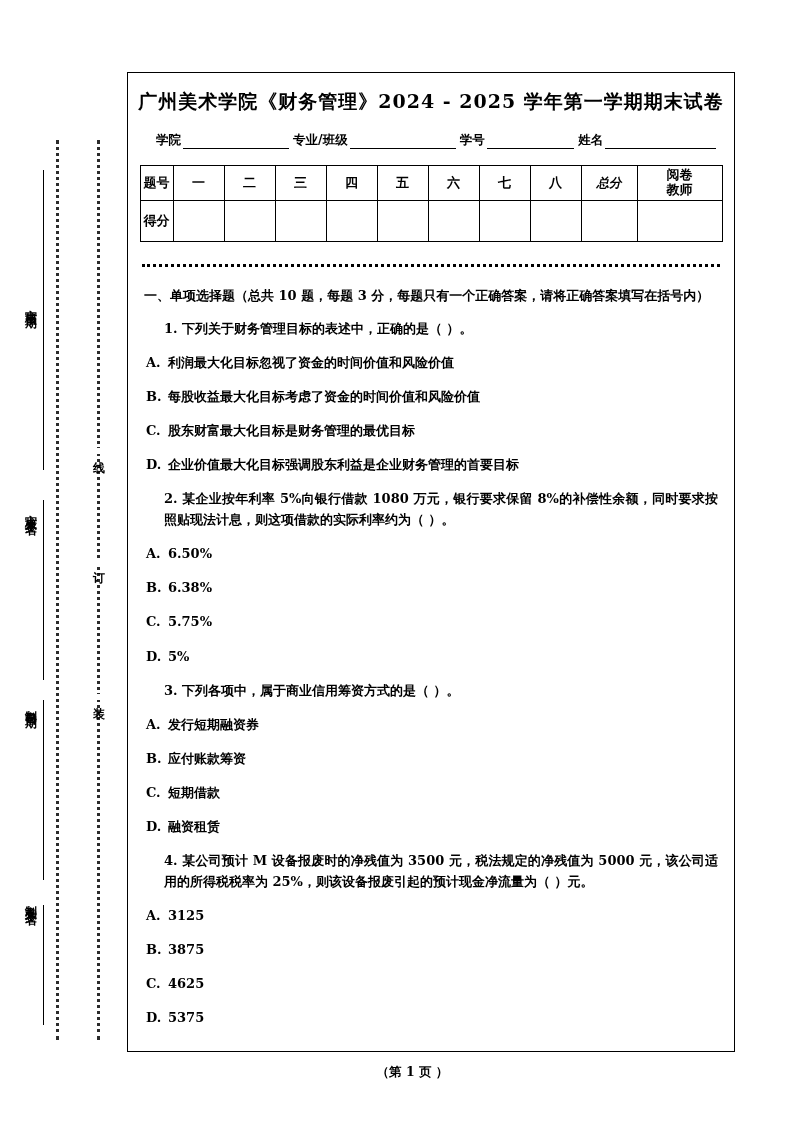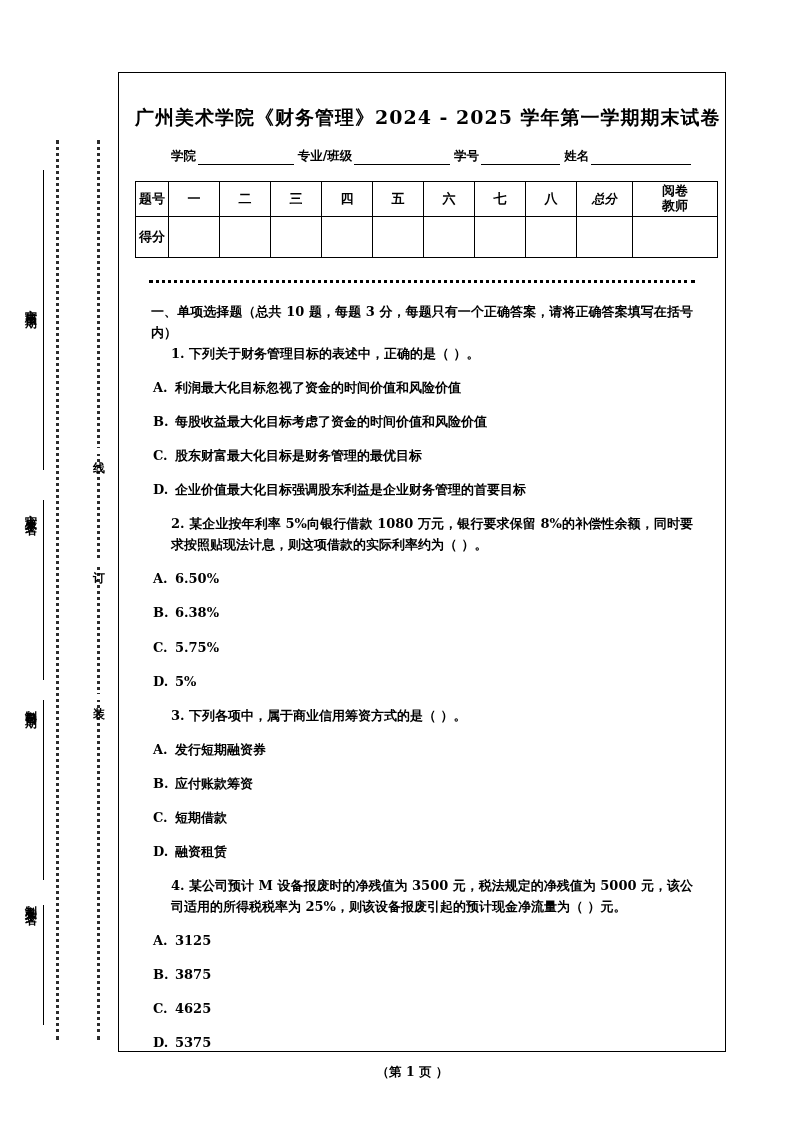--- a/index.html
+++ b/index.html
@@ -62,43 +62,43 @@
     font-weight: bold;
     background: #ffffff;
     padding: 3px 0;
     writing-mode: vertical-rl;
     text-orientation: upright;
   }
 
   
   .sheet {
     position: absolute;
-    left: 118px;
+    left: 127px;
     top: 72px;
     width: 608px;
     height: 980px;
     border: 1.6px solid #000;
     box-sizing: border-box;
-    padding: 16px;
+    padding: 0;
   }
 
   .title {
     text-align: center;
     font-family: "DejaVu Serif", "Liberation Serif", serif;
     font-weight: bold;
     font-size: 19px;
     letter-spacing: 1px;
     margin: 16px 0 0 0;
     white-space: nowrap;
   }
 
   .info-line {
     display: flex;
     align-items: flex-end;
-    margin: 17px 18px 0 36px;
+    margin: 17px 18px 0 28px;
     font-family: "DejaVu Serif", "Liberation Serif", serif;
     font-weight: bold;
     font-size: 12.5px;
   }
   .info-line .lbl { white-space: nowrap; padding-right: 2px; }
   .info-line .blank {
     border-bottom: 1px solid #000;
     flex: 1 1 auto;
     height: 13px;
     margin-right: 4px;
@@ -140,21 +140,21 @@
   
   .content {
     margin: 18px 16px 0 16px;
     font-family: "DejaVu Serif", "Liberation Serif", serif;
     font-size: 13px;
     line-height: 1.62;
   }
   .sec-head {
     font-weight: bold;
     text-align: justify;
-    margin-bottom: 0;
+    margin-bottom: 12px;
   }
   .qstem {
     font-weight: bold;
     text-align: justify;
     margin-bottom: 13px;
     margin-left: 20px;
   }
   .opt {
     font-weight: bold;
     margin-bottom: 13px;

